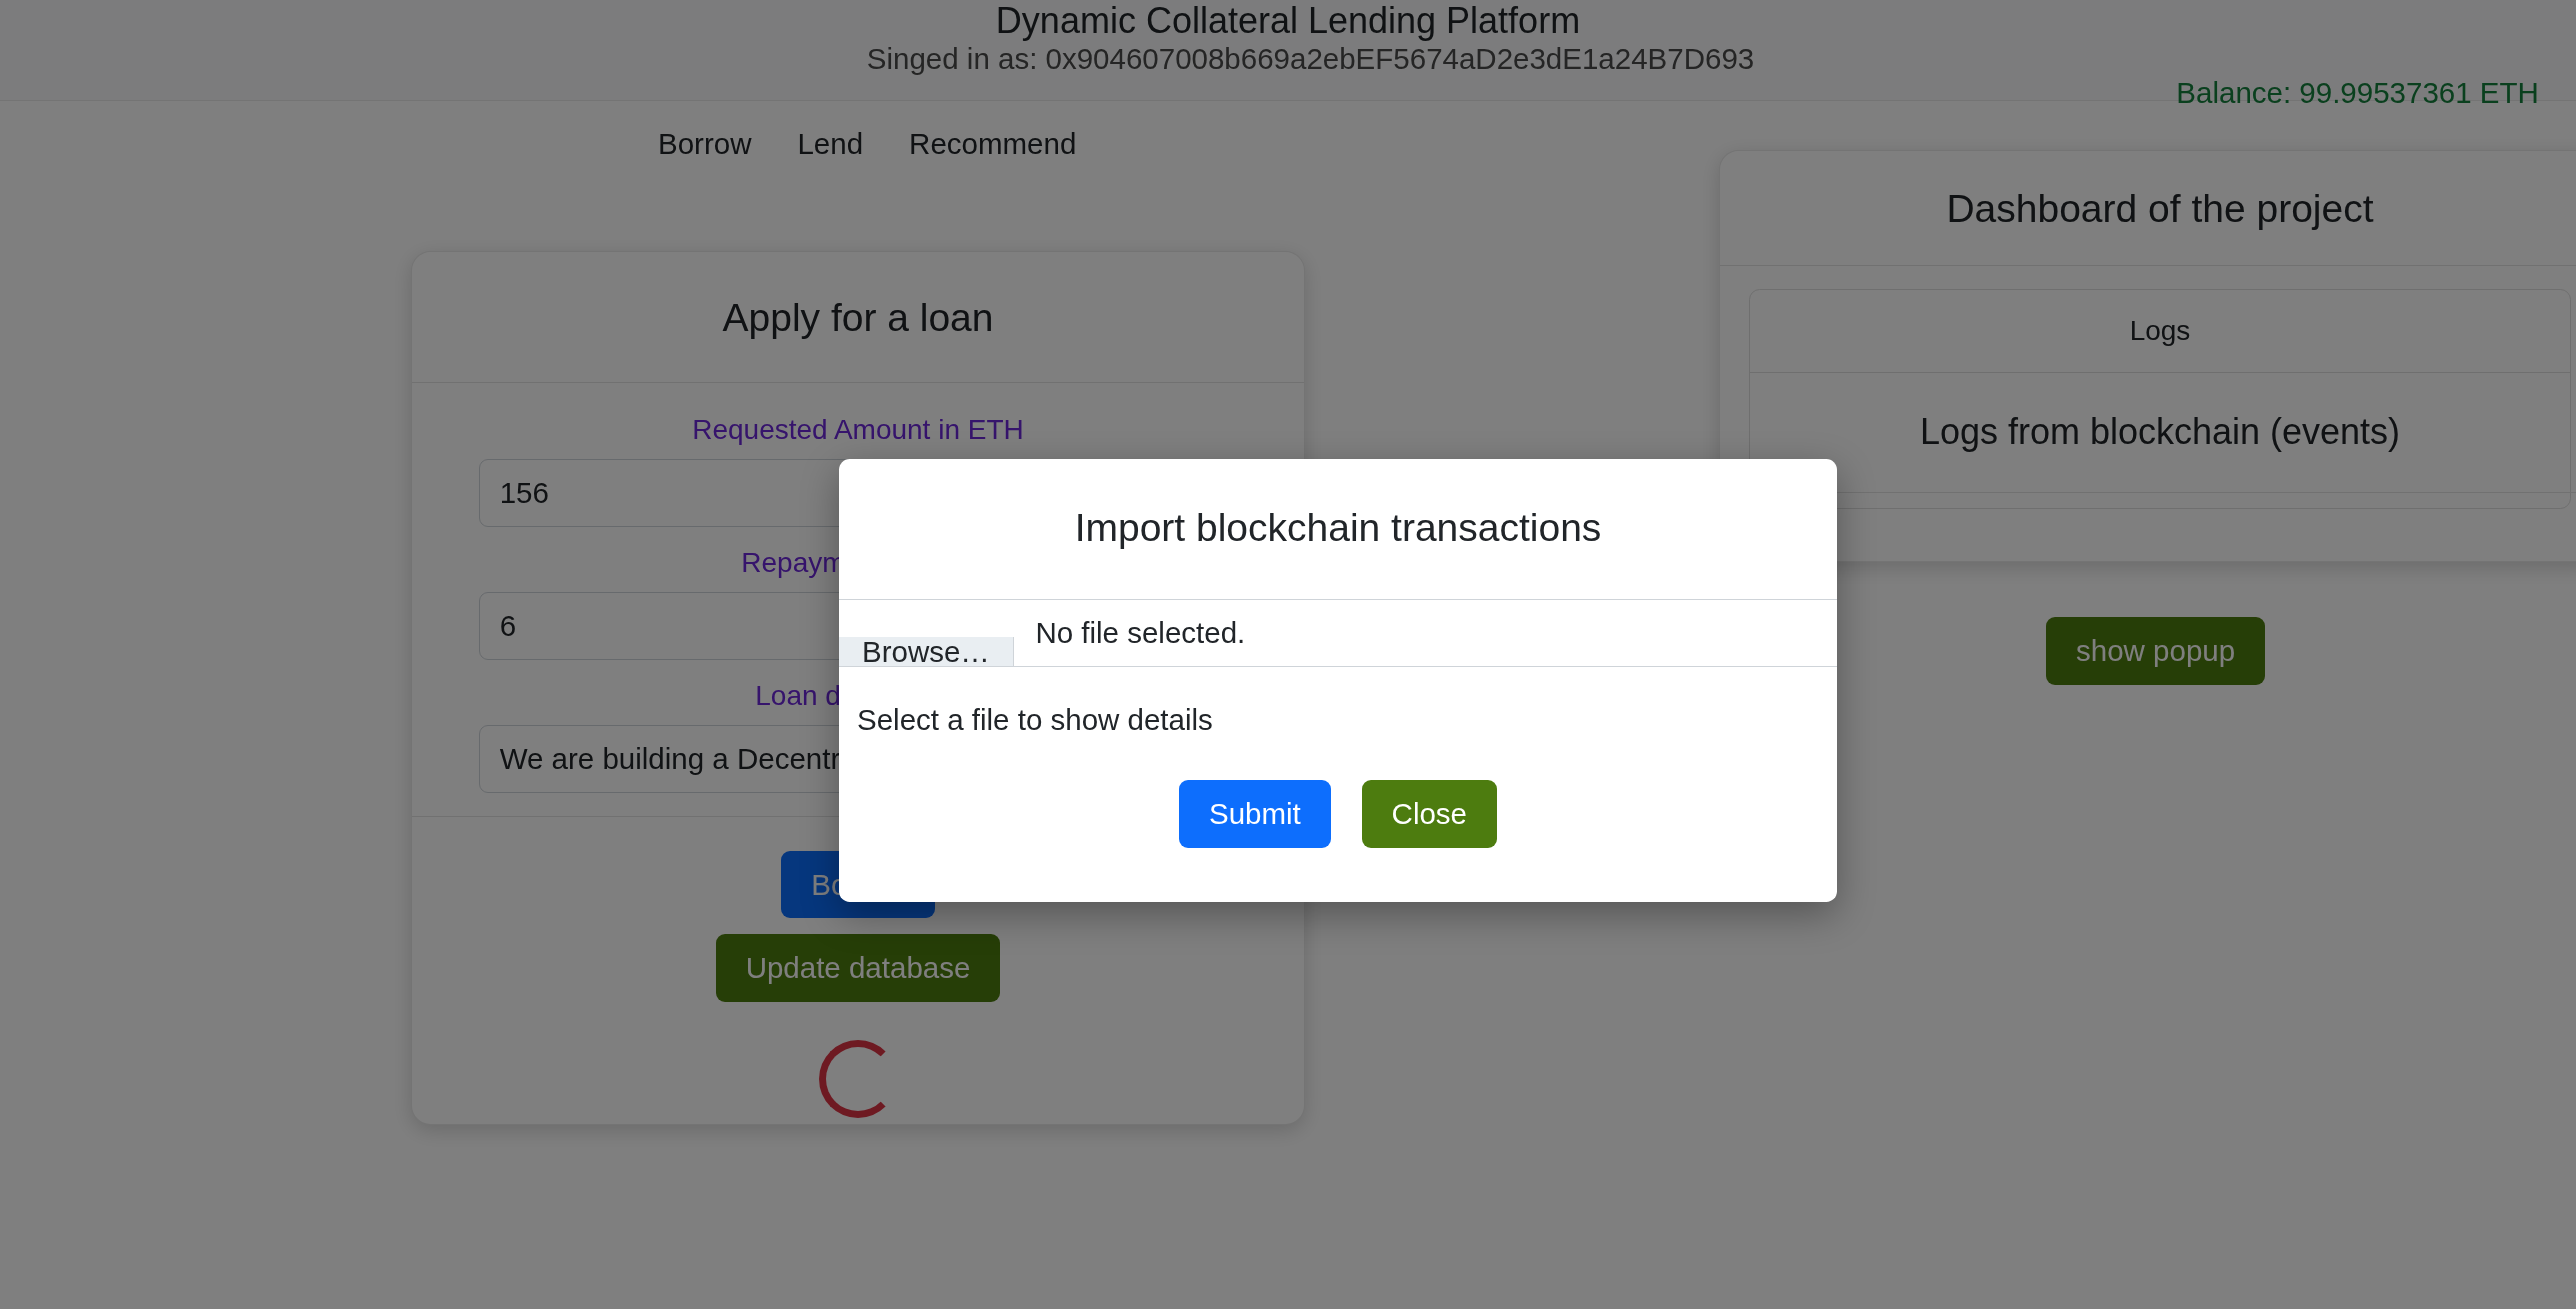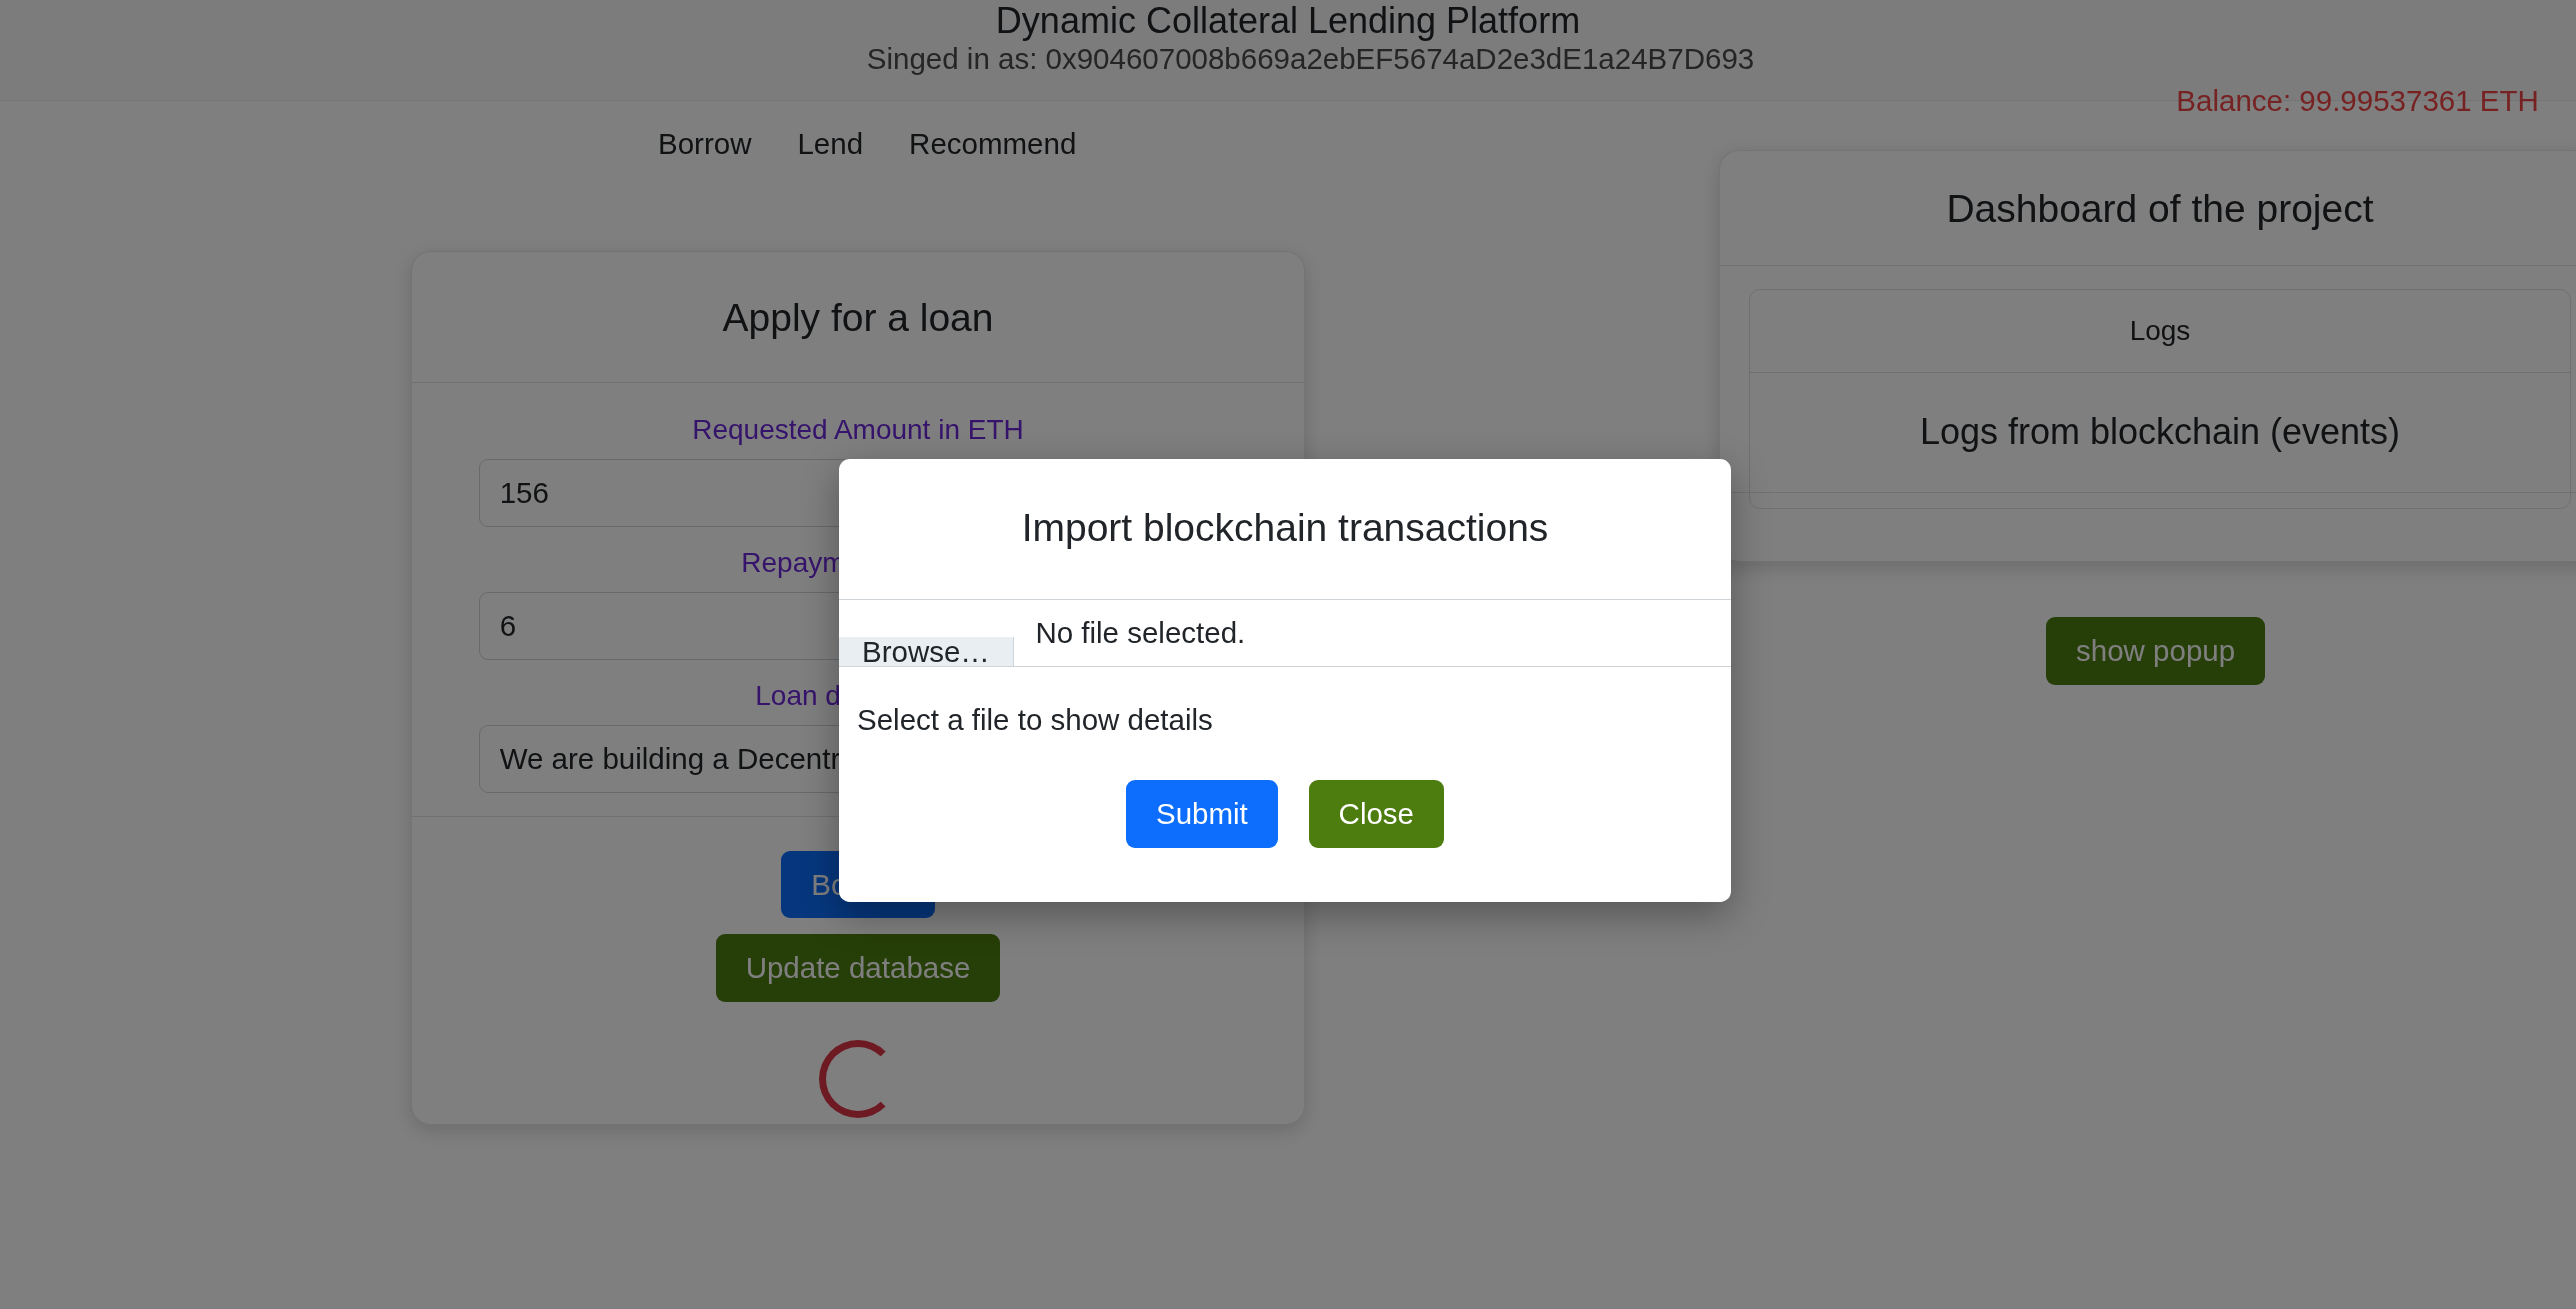--- a/index.html
+++ b/index.html
@@ -39,24 +39,23 @@
   }
   .signed-in {
     font-size: 29.5px;
     color: #4a4a4a;
     margin-left: 45px;
     white-space: nowrap;
   }
   .balance {
     margin-left: auto;
     font-size: 29.5px;
-    color: #ef4444;
+    color: #15803d;
     white-space: nowrap;
     padding-right: 7.2px;
-    margin-top: 8px;
   }
 
   .tabs {
     display: flex;
     gap: 0px;
     padding: 127px 0 0 635px;
     box-sizing: border-box;
     position: absolute;
     top: 0;
     left: 0;
@@ -201,21 +200,21 @@
     position: absolute;
     inset: 0;
     background: rgba(0,0,0,.5);
   }
 
   
   #modal {
     position: absolute;
     left: 839px;
     top: 459px;
-    width: 892px;
+    width: 998px;
     background: #ffffff;
     border-radius: 10.7px;
     box-shadow: 0 12.5px 38px rgba(0,0,0,.32);
     overflow: hidden;
   }
   .modal-title {
     text-align: center;
     font-size: 39px;
     color: #212529;
     padding: 47px 18px 49px;

